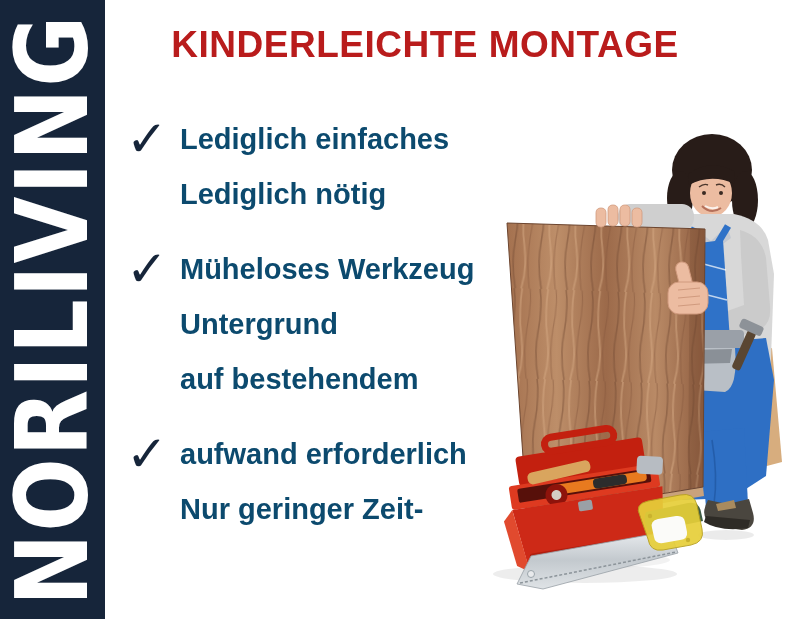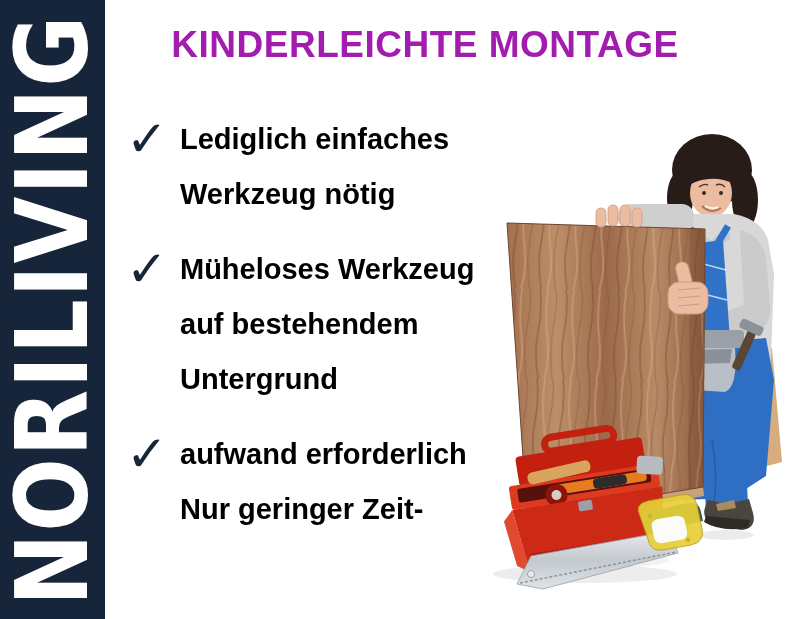--- a/index.html
+++ b/index.html
@@ -23,21 +23,21 @@
   
   .heading {
     position: absolute;
     left: 125px; top: 24px;
     width: 600px;
     margin: 0;
     text-align: center;
     font-size: 37px;
     font-weight: 700;
     letter-spacing: 0.5px;
-    color: #a21caf;
+    color: #b91c1c;
     font-family: "Liberation Sans", sans-serif;
   }
   
   .bullets {
     position: absolute;
     left: 126px; top: 112px;
     width: 360px;
     list-style: none;
     margin: 0; padding: 0;
   }
@@ -50,21 +50,21 @@
     font-weight: 400;
     color: #16253a;
     font-family: "DejaVu Sans", sans-serif;
   }
   .lines { display: block; }
   .line {
     display: block;
     font-size: 29px;
     font-weight: 700;
     line-height: 55px;
-    color: #000000;
+    color: #0c4a6e;
     white-space: nowrap;
   }
   
   .photo {
     position: absolute;
     left: 0; top: 0;
     width: 799px; height: 619px;
   }
 </style>
 </head>
@@ -78,29 +78,29 @@
     </svg>
   </aside>
 
   <h1 class="heading">KINDERLEICHTE MONTAGE</h1>
 
   <ul class="bullets">
     <li class="bullet">
       <span class="check">✓</span>
       <span class="lines">
         <span class="line">Lediglich einfaches</span>
-        <span class="line">Werkzeug nötig</span>
+        <span class="line">Lediglich nötig</span>
       </span>
     </li>
     <li class="bullet">
       <span class="check">✓</span>
       <span class="lines">
         <span class="line">Müheloses Werkzeug</span>
+        <span class="line">Untergrund</span>
         <span class="line">auf bestehendem</span>
-        <span class="line">Untergrund</span>
       </span>
     </li>
     <li class="bullet">
       <span class="check">✓</span>
       <span class="lines">
         <span class="line">aufwand erforderlich</span>
         <span class="line">Nur geringer Zeit-</span>
       </span>
     </li>
   </ul>

